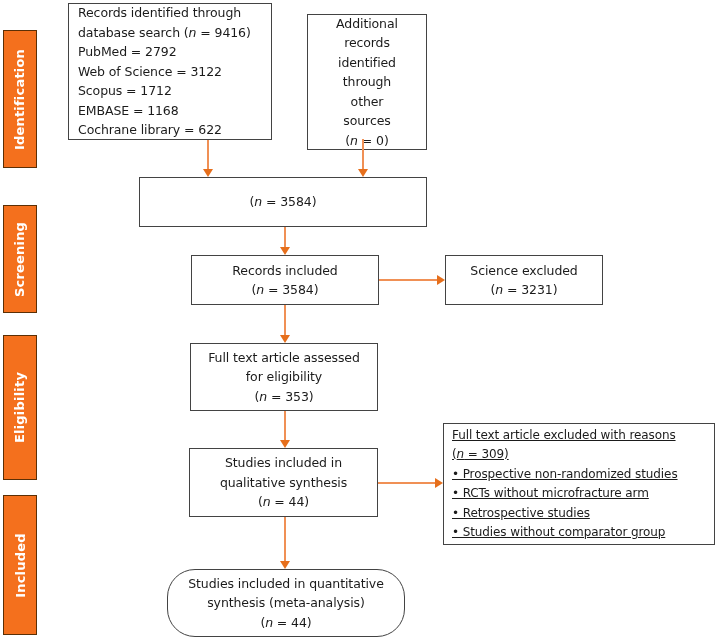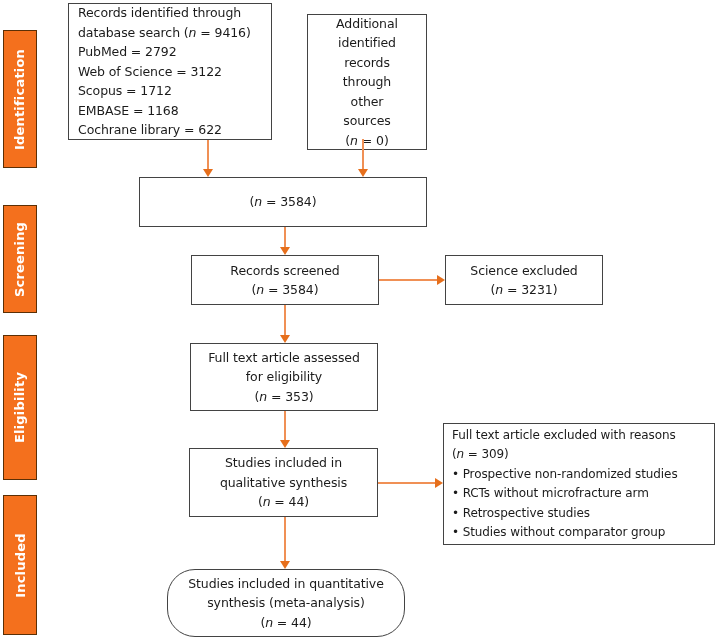--- a/index.html
+++ b/index.html
@@ -82,55 +82,55 @@
       <div class="ln">database search (<i>n</i> = 9416)</div>
       <div class="ln">PubMed = 2792</div>
       <div class="ln">Web of Science = 3122</div>
       <div class="ln">Scopus = 1712</div>
       <div class="ln">EMBASE = 1168</div>
       <div class="ln">Cochrane library = 622</div>
     </div>
 
   <div class="box" id="box-additional" style="left:307px;top:14px;width:120px;height:136px;">
       <div class="ln">Additional</div>
+      <div class="ln">records</div>
       <div class="ln">identified</div>
-      <div class="ln">records</div>
       <div class="ln">through</div>
       <div class="ln">other</div>
       <div class="ln">sources</div>
       <div class="ln">(<i>n</i> = 0)</div>
     </div>
 
   <div class="box" id="box-duplicate" style="left:139px;top:177px;width:288px;height:50px;">
       <div class="ln">(<i>n</i> = 3584)</div>
     </div>
 
   <div class="box" id="box-screened" style="left:191px;top:255px;width:188px;height:50px;">
-      <div class="ln">Records screened</div>
+      <div class="ln">Records included</div>
       <div class="ln">(<i>n</i> = 3584)</div>
     </div>
 
   <div class="box" id="box-excluded" style="left:445px;top:255px;width:158px;height:50px;">
       <div class="ln">Science excluded</div>
       <div class="ln">(<i>n</i> = 3231)</div>
     </div>
 
   <div class="box" id="box-fulltext" style="left:190px;top:343px;width:188px;height:68px;">
       <div class="ln">Full text article assessed</div>
       <div class="ln">for eligibility</div>
       <div class="ln">(<i>n</i> = 353)</div>
     </div>
 
   <div class="box" id="box-qualitative" style="left:189px;top:448px;width:189px;height:69px;">
       <div class="ln">Studies included in</div>
       <div class="ln">qualitative synthesis</div>
       <div class="ln">(<i>n</i> = 44)</div>
     </div>
 
-  <div class="box left" id="box-reasons" style="left:443px;top:423px;width:272px;height:122px;padding-left:8px;">
+  <div class="box left" id="box-reasons" style="left:443px;top:423px;width:272px;height:122px;padding-left:8px;text-decoration:underline;">
       <div class="ln">Full text article excluded with reasons</div>
       <div class="ln">(<i>n</i> = 309)</div>
       <div class="ln">• Prospective non-randomized studies</div>
       <div class="ln">• RCTs without microfracture arm</div>
       <div class="ln">• Retrospective studies</div>
       <div class="ln">• Studies without comparator group</div>
     </div>
 
   <div class="box" id="box-quantitative" style="left:167px;top:569px;width:238px;height:68px;border-radius:28px;">
       <div class="ln">Studies included in quantitative</div>

